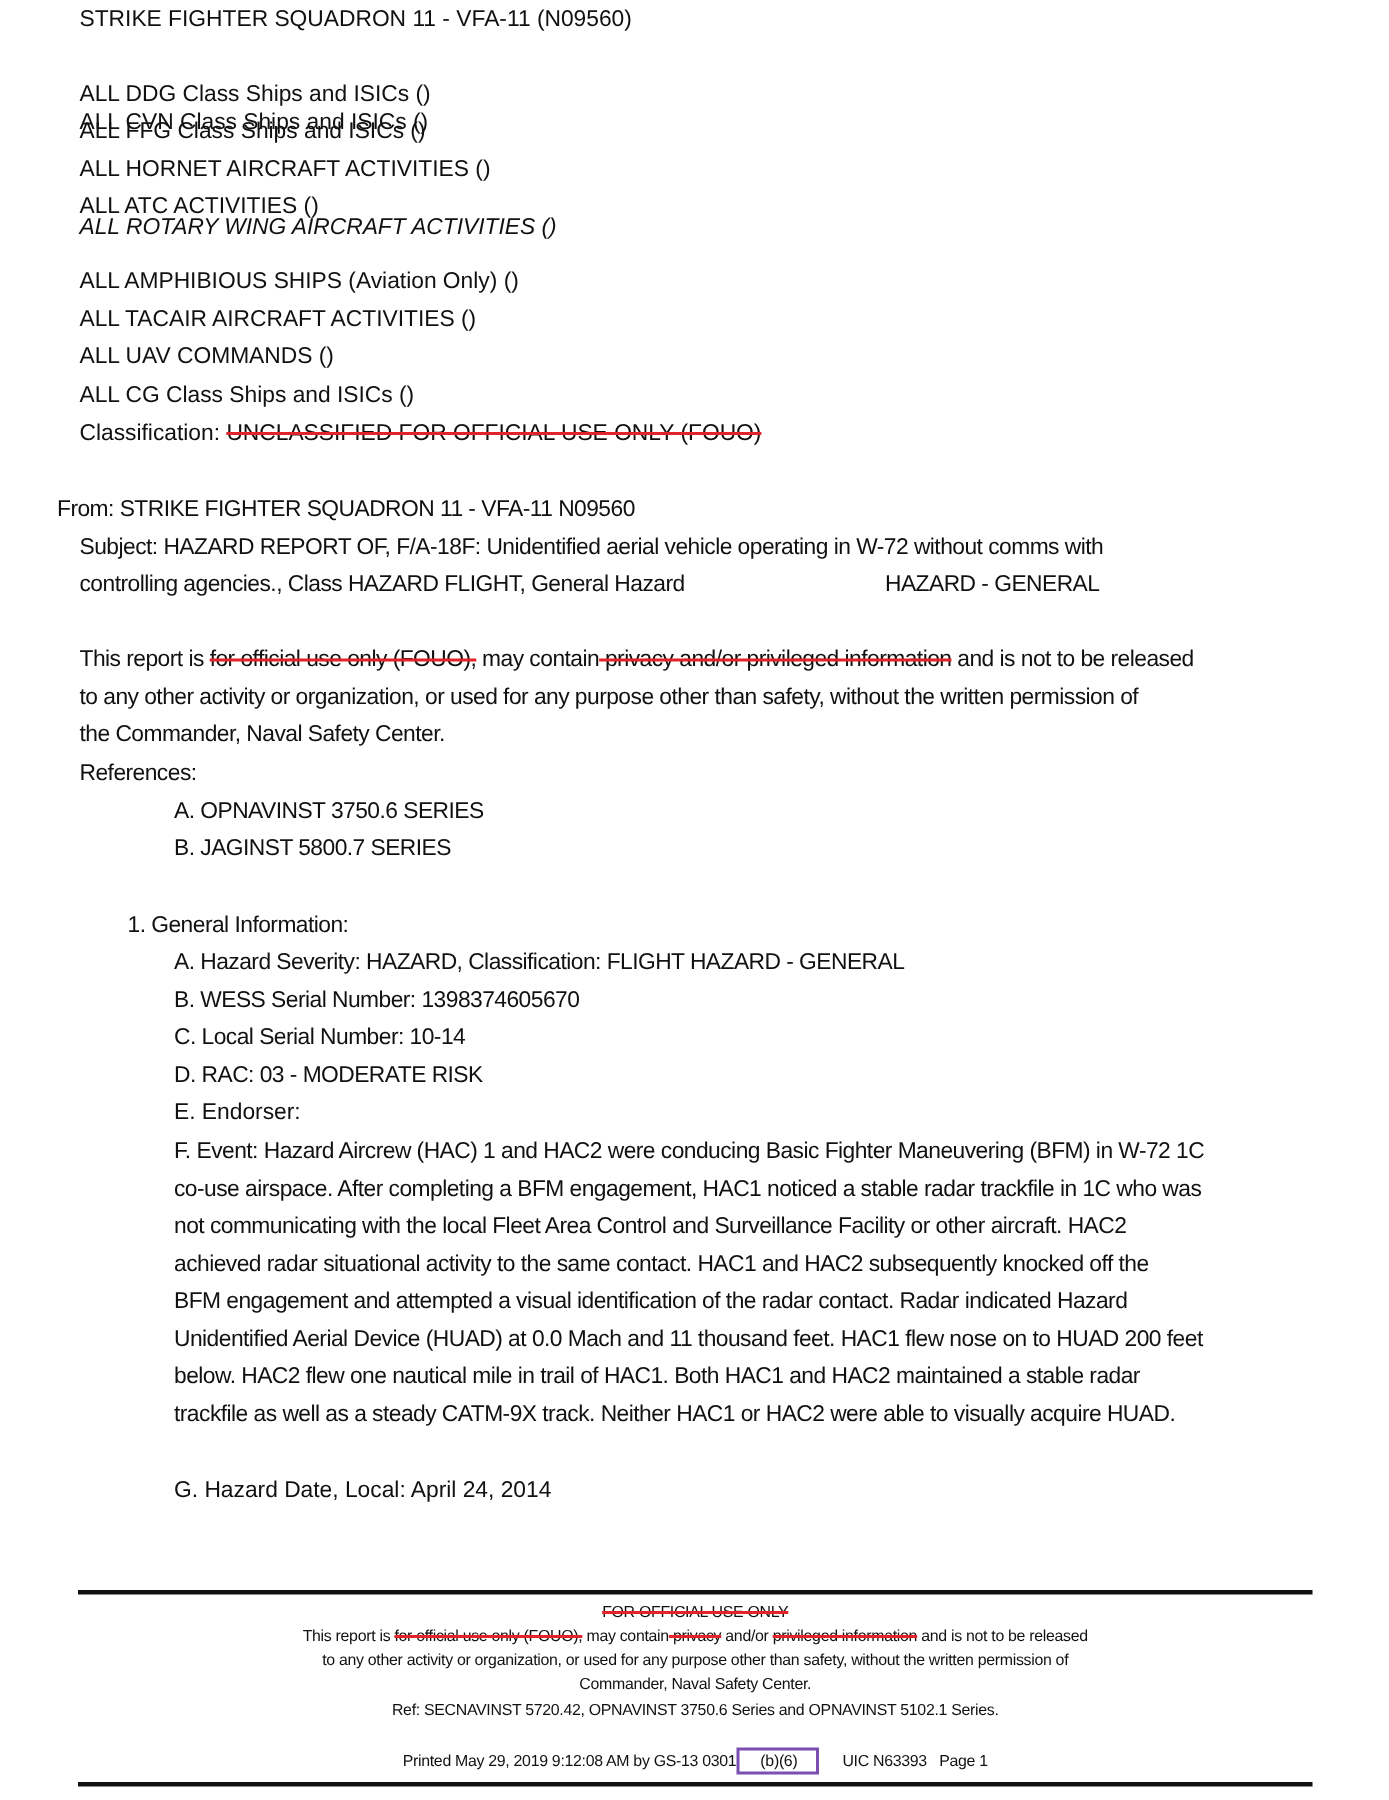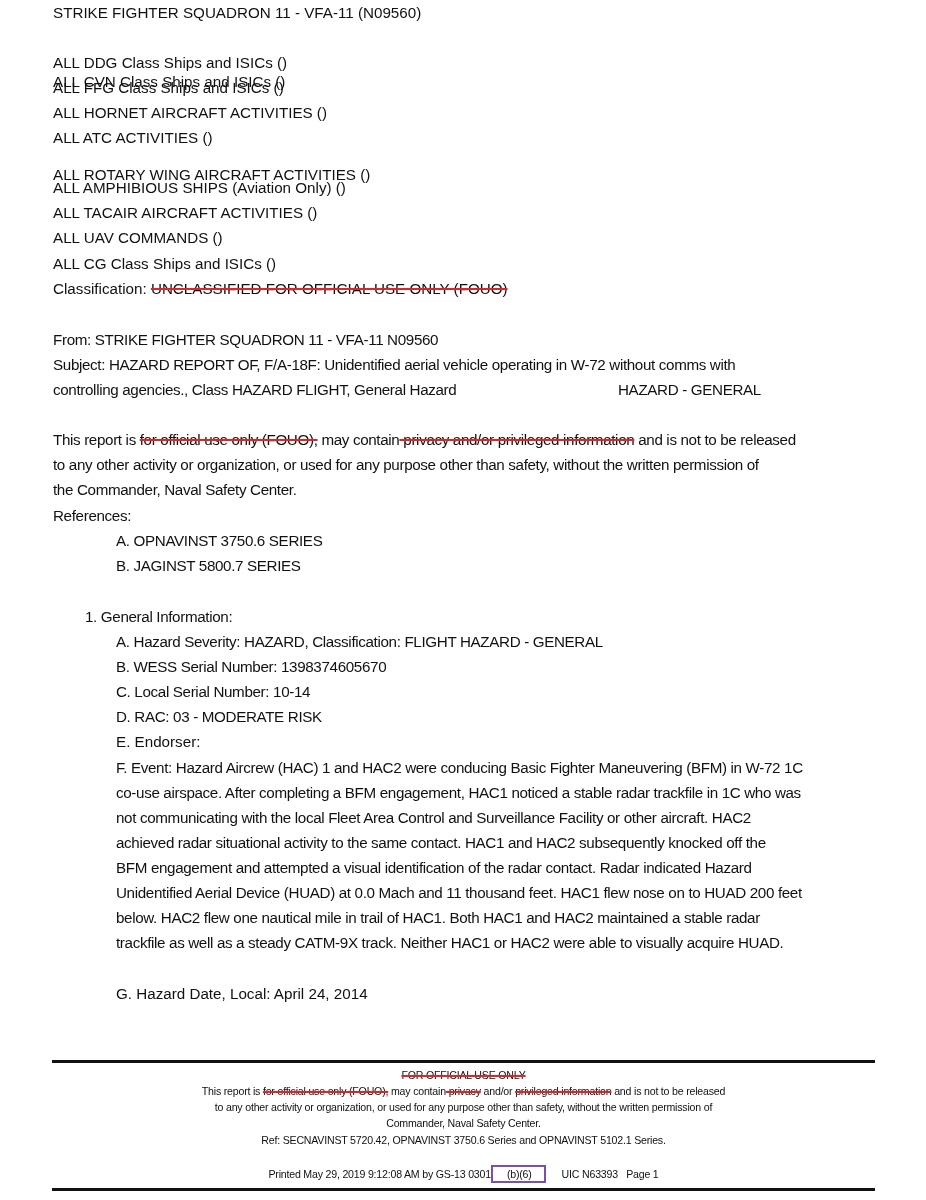--- a/index.html
+++ b/index.html
@@ -19,33 +19,33 @@
 </style>
 </head>
 <body>
 
 <div class="line" style="left:53px;top:3px;">STRIKE FIGHTER SQUADRON 11 - VFA-11 (N09560)</div>
 <div class="line" style="left:53px;top:28px;margin-top:44px;">ALL CVN Class Ships and ISICs ()</div>
 <div class="line" style="left:53px;top:53px;">ALL DDG Class Ships and ISICs ()</div>
 <div class="line" style="left:53px;top:78px;">ALL FFG Class Ships and ISICs ()</div>
 <div class="line" style="left:53px;top:103px;">ALL HORNET AIRCRAFT ACTIVITIES ()</div>
 <div class="line" style="left:53px;top:128px;">ALL ATC ACTIVITIES ()</div>
-<div class="line" style="left:53px;top:165px;">ALL ROTARY WING AIRCRAFT ACTIVITIES ()</div>
+<div class="line" style="left:53px;top:142px;font-style:italic;">ALL ROTARY WING AIRCRAFT ACTIVITIES ()</div>
 <div class="line" style="left:53px;top:178px;">ALL AMPHIBIOUS SHIPS (Aviation Only) ()</div>
 <div class="line" style="left:53px;top:203px;">ALL TACAIR AIRCRAFT ACTIVITIES ()</div>
 <div class="line" style="left:53px;top:228px;">ALL UAV COMMANDS ()</div>
 <div class="line" style="left:53px;top:254px;">ALL CG Class Ships and ISICs ()</div>
 <div class="line" style="left:53px;top:279px;">
   <span>Classification: </span><span class="strike" style="text-decoration-color: rgb(224, 36, 42); text-align: center;">UNCLASSIFIED FOR OFFICIAL USE ONLY (FOUO)</span>
 </div>
 
-<div class="line narrow" style="left:53px;top:330px;">From:  STRIKE FIGHTER SQUADRON 11 - VFA-11  N09560</div>
+<div class="line narrow" style="left:38px;top:330px;">From:  STRIKE FIGHTER SQUADRON 11 - VFA-11  N09560</div>
 <div class="line narrow" style="left:53px;top:355px;">Subject:  HAZARD REPORT OF, F/A-18F: Unidentified aerial vehicle operating in W-72 without comms with</div>
 <div class="line narrow" style="left:53px;top:380px;">controlling agencies.,  Class HAZARD FLIGHT,  General Hazard</div>
-<div class="line narrow" style="left:590px;top:380px;margin-left:28px;">HAZARD - GENERAL</div>
+<div class="line narrow" style="left:590px;top:380px;">HAZARD - GENERAL</div>
 
 <div class="line narrow" style="left:53px;top:430px;">
   <span>This report is </span><span class="strike" style="text-decoration-color: rgb(224, 36, 42);">for official use only (FOUO),</span><span> may contain</span><span class="strike" style="text-decoration-color: rgb(224, 36, 42);"> privacy and/or privileged information</span><span> and is not to be released</span>
 </div>
 <div class="line narrow" style="left:53px;top:455px;"> to any other activity or organization, or used for any purpose other than safety, without the written permission of</div>
 <div class="line narrow" style="left:53px;top:480px;">the Commander, Naval Safety Center.</div>
 
 <div class="line narrow" style="left:53px;top:506px;">References:</div>
 <div class="line narrow" style="left:116px;top:531px;">A. OPNAVINST 3750.6 SERIES</div>
 <div class="line narrow" style="left:116px;top:556px;">B. JAGINST 5800.7 SERIES</div>

